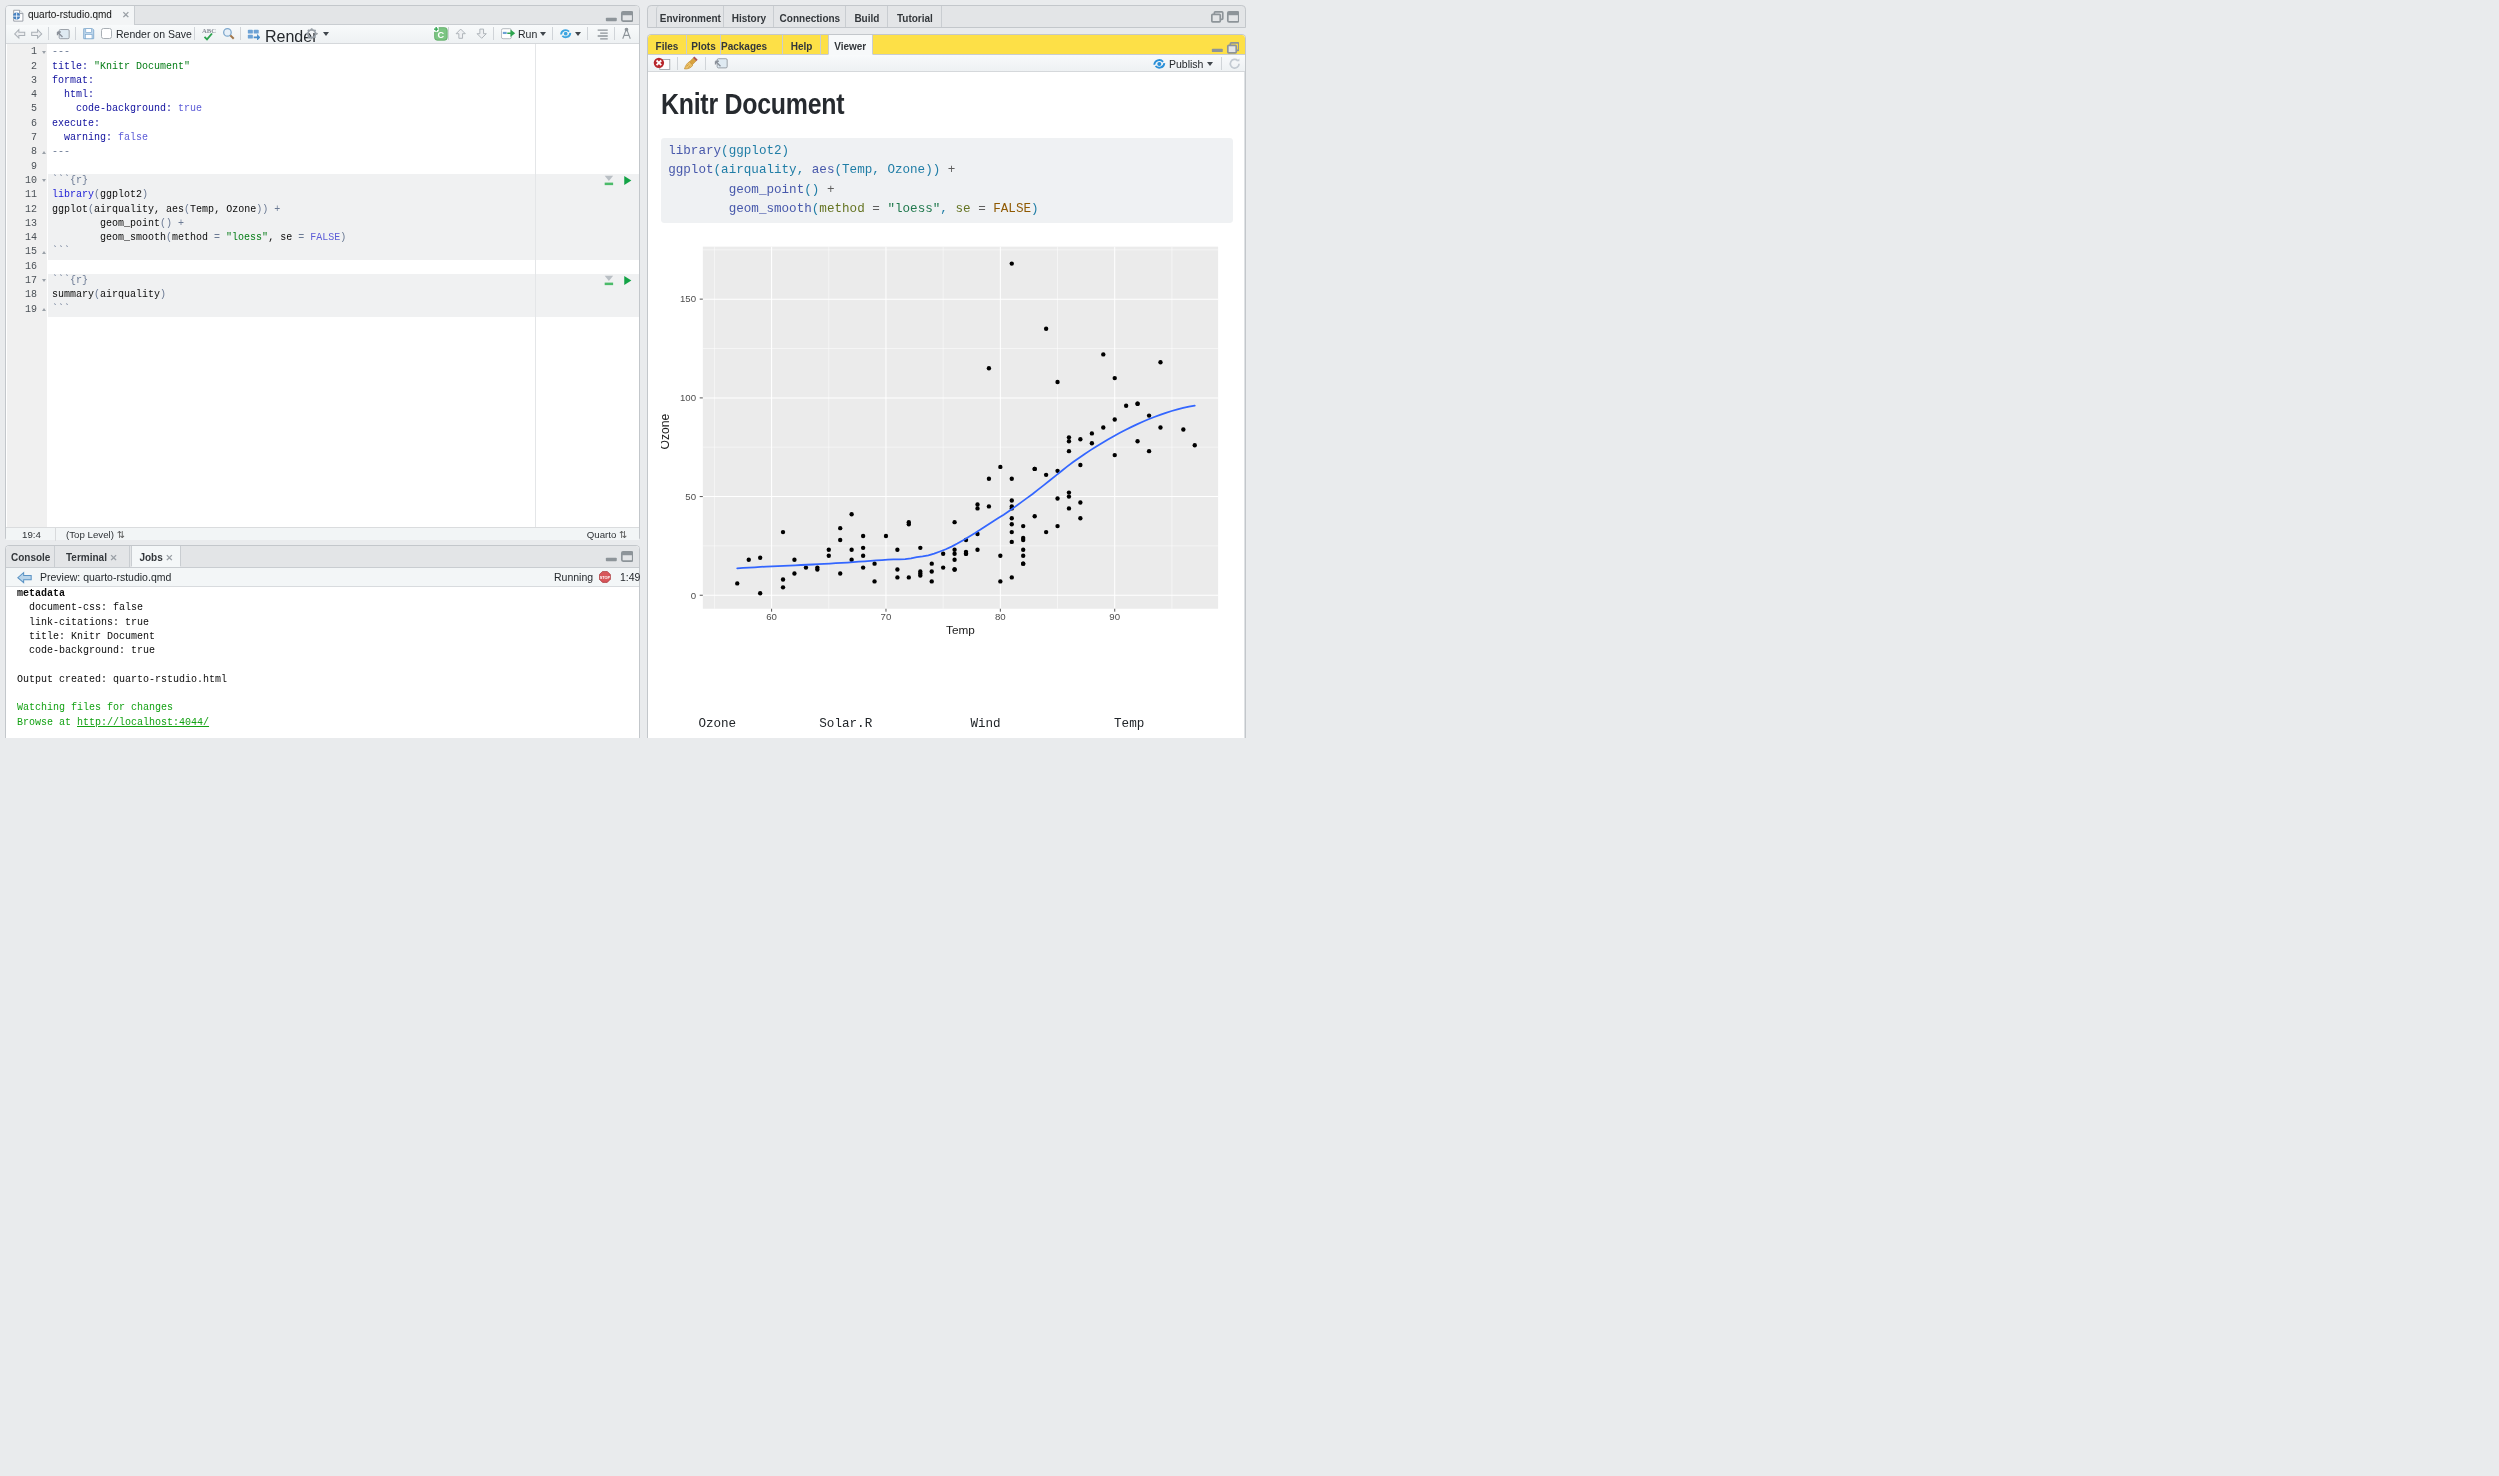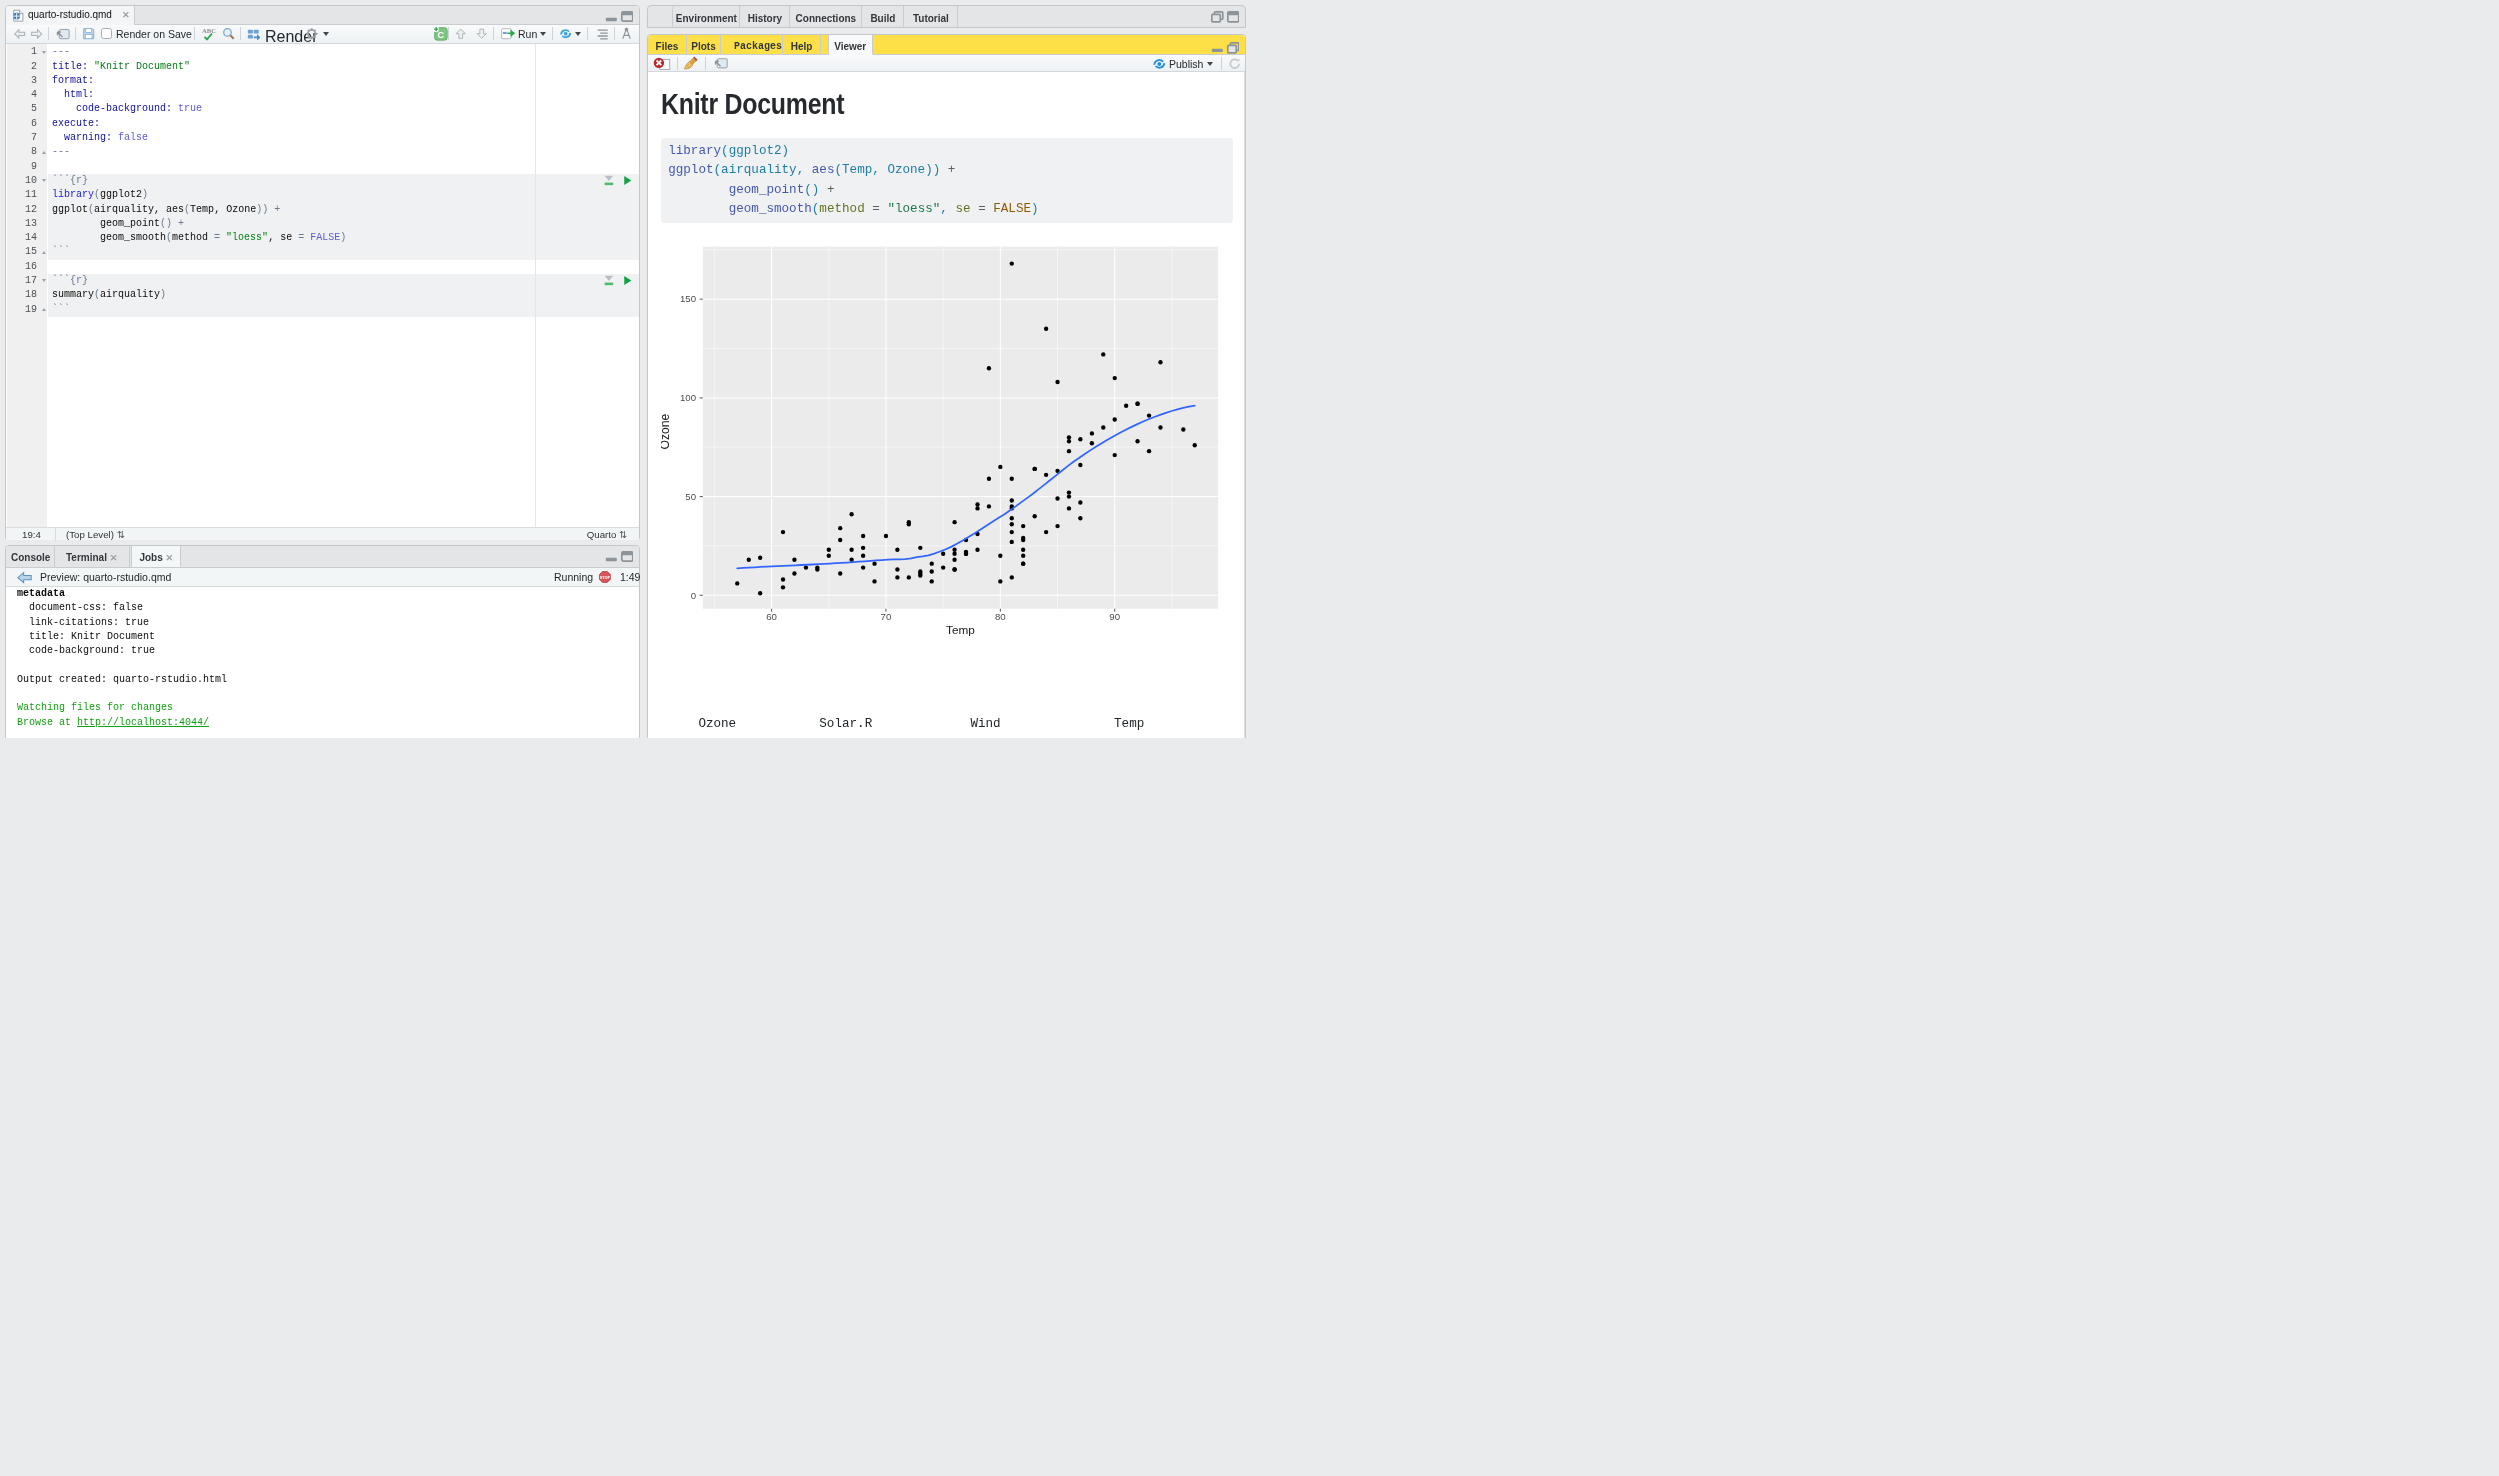--- a/index.html
+++ b/index.html
@@ -1,21 +1,21 @@
 <!DOCTYPE html>
 <html style="font-size:13.4px"><head>
 <meta charset="utf-8">
 <style>
 * { margin:0; padding:0; box-sizing:border-box; }
 html,body { width:1250px; height:738px; overflow:hidden; }
 body { background:#e9ebed; font-family:"Liberation Sans", sans-serif; position:relative; }
 .abs { position:absolute; }
 .mono { font-family:"Liberation Mono", monospace; }
 .pane { position:absolute; background:#fff; }
-.tabbar { position:absolute; background:#e3e5e7; border:0.8px solid #c3c7cb; border-radius:4.2px 4.2px 0 0;padding-left:16px; }
+.tabbar { position:absolute; background:#e3e5e7; border:0.8px solid #c3c7cb; border-radius:4.2px 4.2px 0 0; }
 .tab { float:left; height:100%; padding:0 9.2px; line-height:17.6px; font-size:10px; font-weight:700; color:#33373b; border-right:0.8px solid #c9cdd1; }
 .tab.first { border-radius:3.4px 0 0 0; }
 .toolbar { position:absolute; background:linear-gradient(#f8fafb,#eef1f3); border-bottom:0.8px solid #d5d8db; }
 .sep { display:inline-block; width:0.8px; height:13.4px; background:#d0d4d8; vertical-align:middle; }
 .winbtns { position:absolute; top:4.2px; right:5.9px; }
 </style>
 </head>
 <body>
 
 <div class="pane" id="editorpane" style="left:5px; top:5px; width:635px; height:534px; border:0.8px solid #c3c7cb; border-radius:4.2px 4.2px 0 0; background:#fff;">
@@ -256,21 +256,21 @@
         <rect x="20" y="1" width="13" height="12" rx="1.5" fill="none" stroke="#8d9499" stroke-width="2"></rect>
         <rect x="20" y="1" width="13" height="4" fill="#8d9499"></rect>
       </svg>
   </div>
 </div>
 
 <div class="pane" style="left:647px; top:34px; width:599px; height:704px; border:0.8px solid #c3c7cb; border-bottom:none; border-radius:4.2px 4.2px 0 0;">
   <div class="abs" style="left:0; top:0; width:597px; height:20px; background:#fde047; border-radius:3.4px 3.4px 0 0; border-bottom:0.8px solid #c9cdd1;">
     <div class="tab first" style="padding:3.4px 0 0 0; height:20px; width:39px; text-align:center;">Files</div>
     <div class="tab" style="padding:3.4px 0 0 0; height:20px; width:34px; text-align:center;">Plots</div>
-    <div class="tab" style="padding:3.4px 0 0 0; height:20px; width:62px; text-align:right;font-family:Liberation Mono, monospace;">Packages</div>
+    <div class="tab" style="padding:3.4px 0 0 0; height:20px; width:62px; text-align:left;">Packages</div>
     <div class="tab" style="padding:3.4px 0 0 0; height:20px; width:38px; text-align:center;">Help</div>
     <div class="tab" style="padding:3.4px 0 0 0; height:20px; width:45px; margin-left:6.7px; text-align:center; background:#f7f9fa; border-bottom:0.8px solid #f7f9fa; margin-bottom:-0.8px; border-left:0.8px solid #c9cdd1;">Viewer</div>
     <div class="winbtns" id="vw-winbtns" style="top:6.7px;">
       <svg width="28.6" height="11.8" viewBox="0 0 34 14">
           <rect x="1" y="8" width="13" height="4" rx="1" fill="#8d9499"></rect>
           <g fill="none" stroke="#8d9499" stroke-width="2">
             <rect x="23" y="1" width="10" height="9" rx="1"></rect>
             <rect x="20" y="4" width="10" height="9" rx="1" fill="#e3e5e7"></rect>
           </g>
         </svg>

